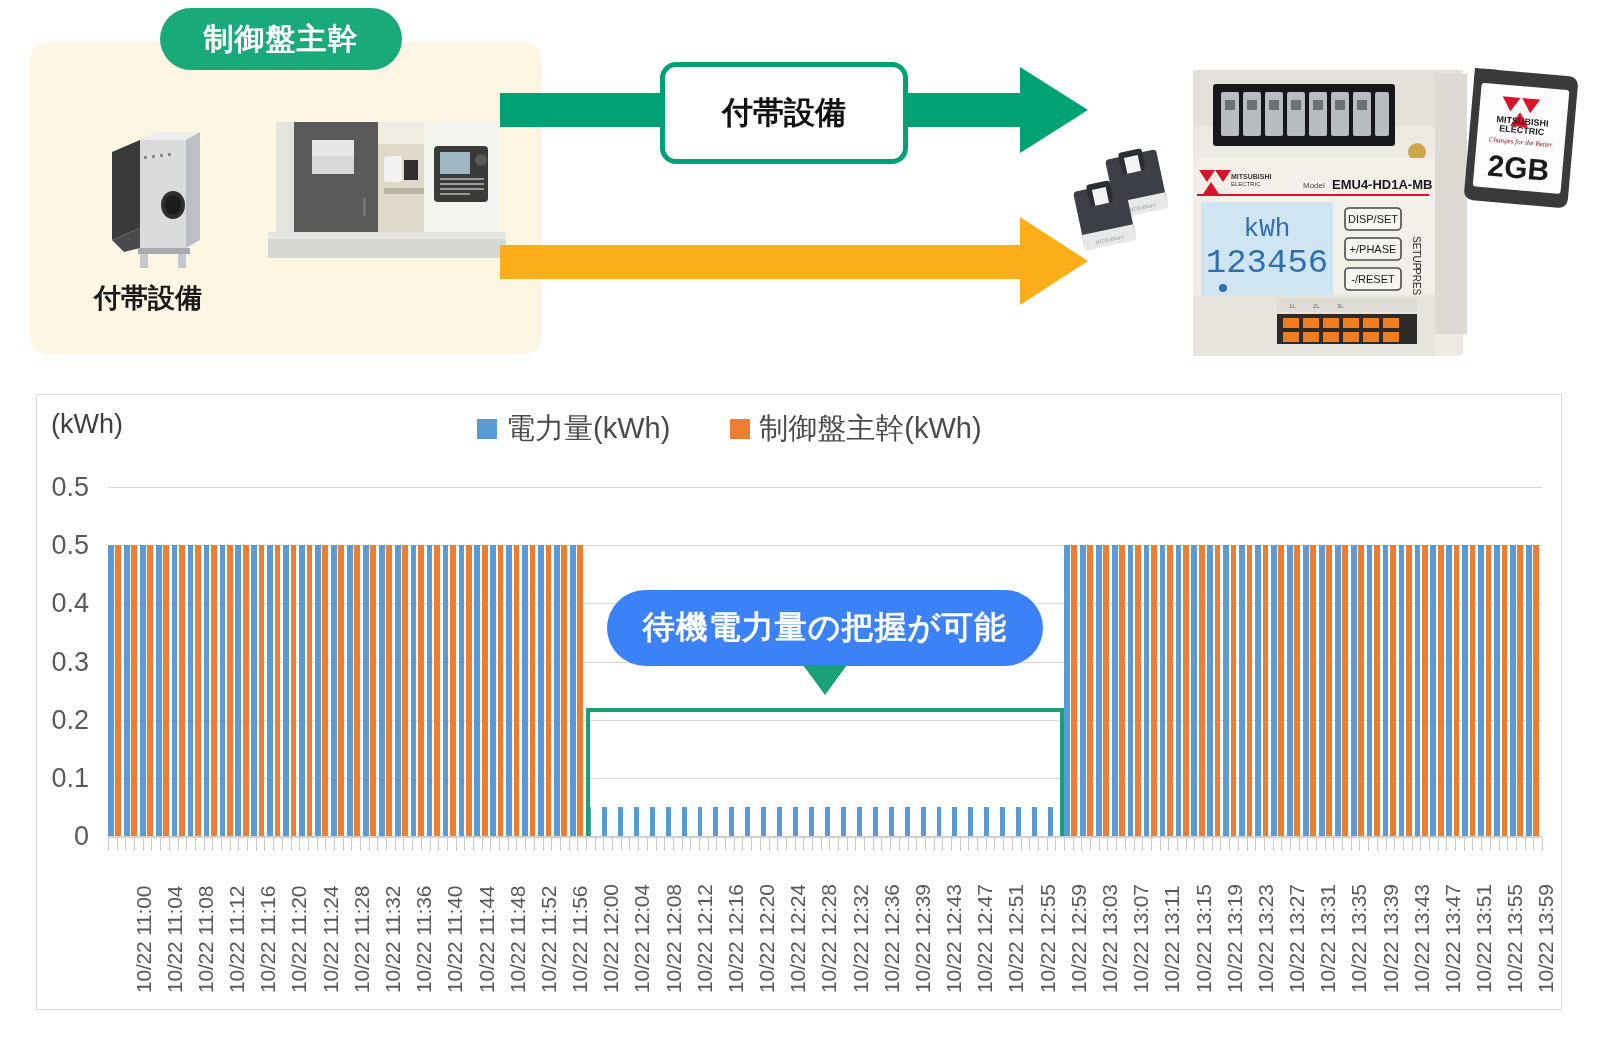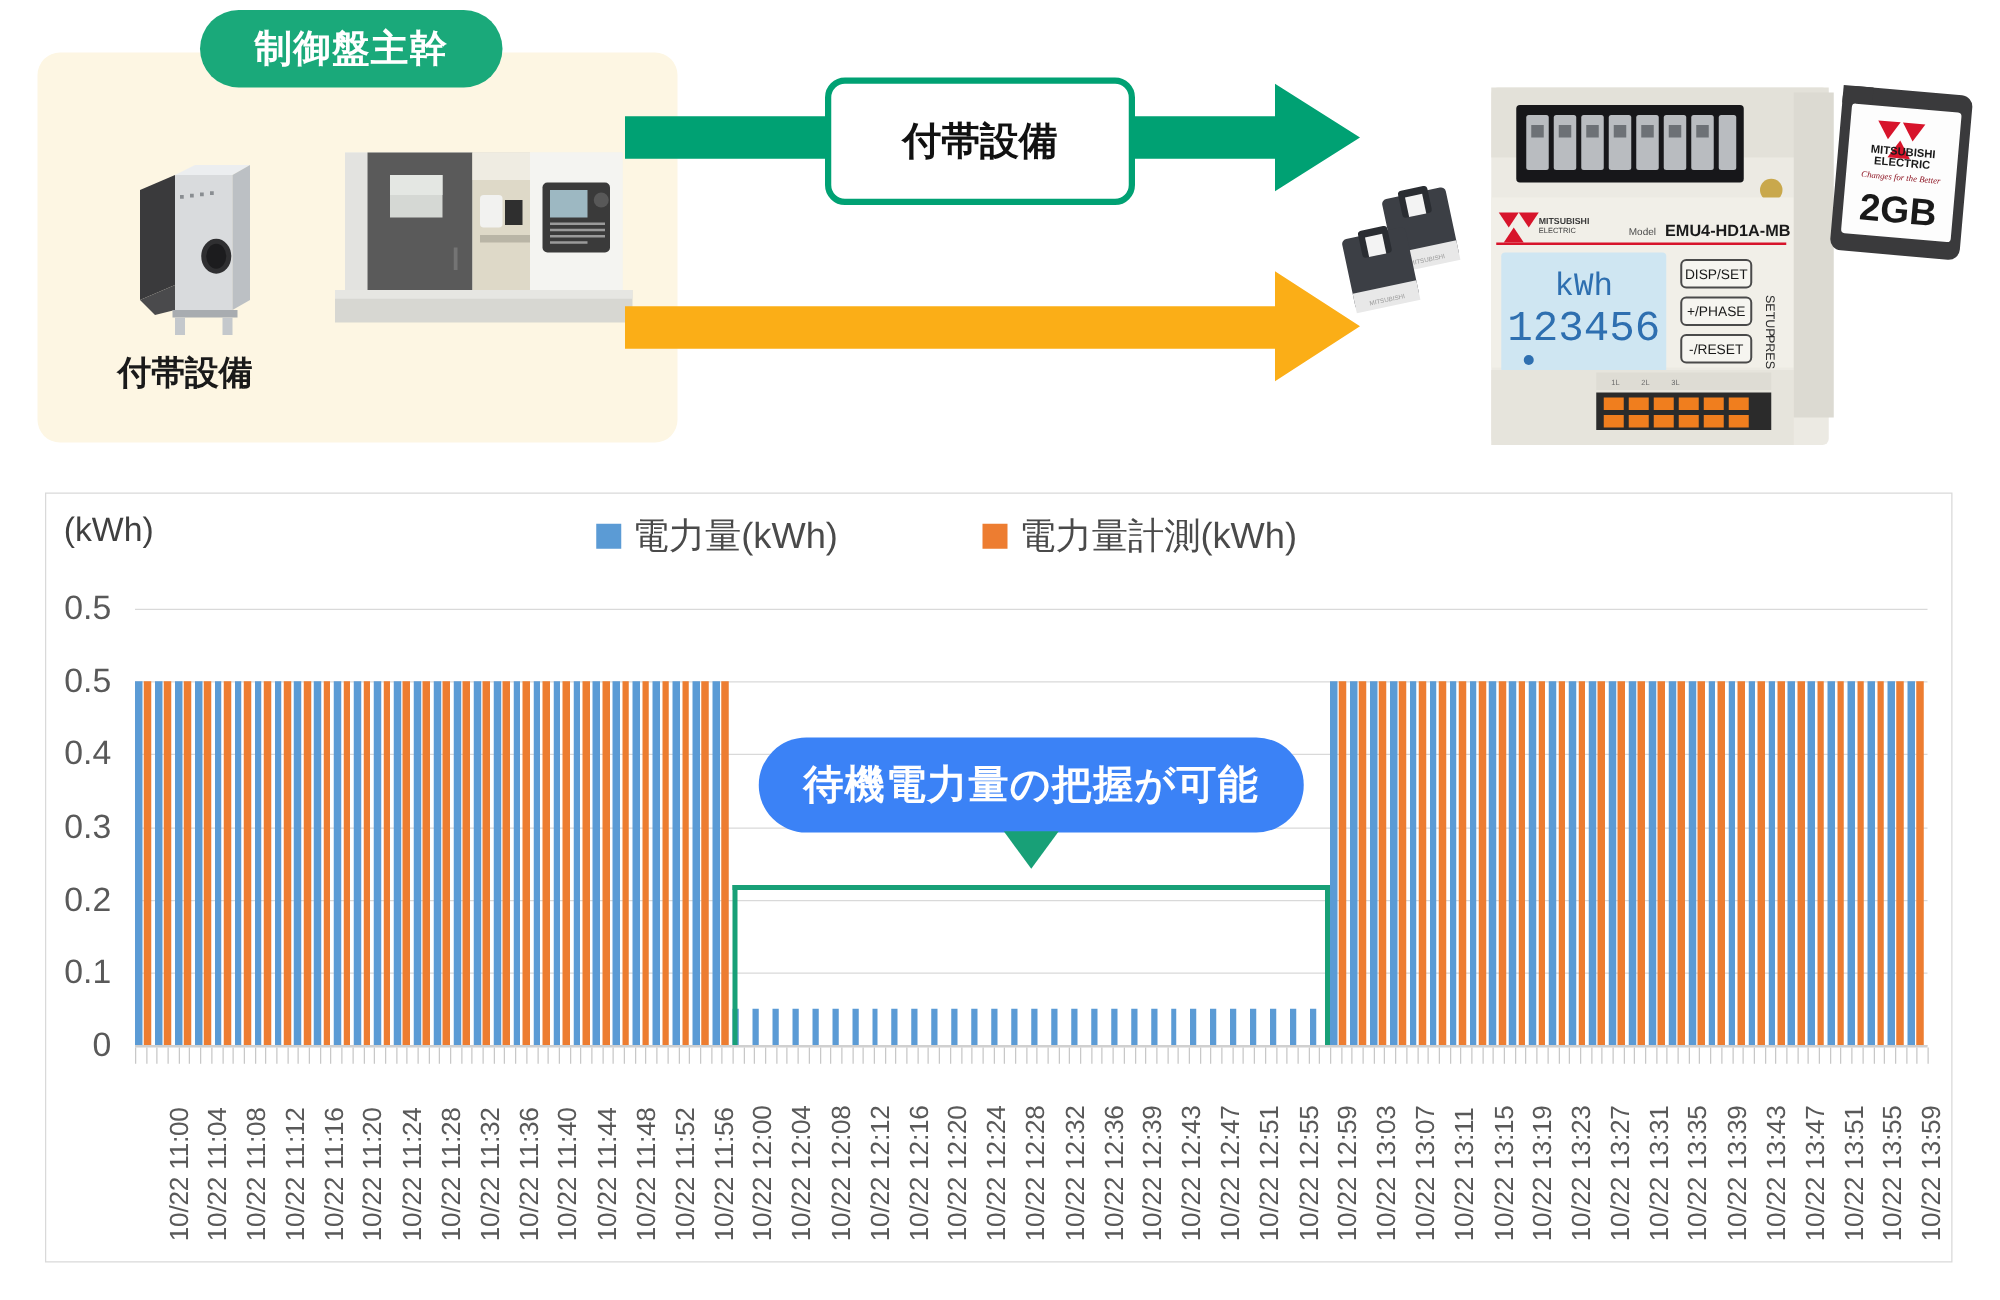--- a/index.html
+++ b/index.html
@@ -53,21 +53,21 @@
 
   
   #chart-card{
     position:absolute;left:36px;top:394px;width:1526px;height:616px;
     border:1px solid #d9d9d9;background:#ffffff;box-sizing:border-box;
   }
   #unit-label{
     position:absolute;left:14px;top:14px;font-size:27px;color:#404040;
   }
   #legend{
-    position:absolute;left:440px;top:14px;display:flex;gap:116px;
+    position:absolute;left:440px;top:14px;display:flex;gap:60px;
     align-items:flex-end;
   }
   .legend-item{display:flex;align-items:center;gap:9px;}
   .legend-swatch{width:20px;height:20px;display:inline-block;}
   .legend-text{font-size:29px;color:#4a4a4a;}
 
   
   #plot{
     position:absolute;left:71px;top:92px;width:1434px;height:349px;
   }
@@ -314,21 +314,21 @@
 
   <div id="unit-label">(kWh)</div>
 
   <div id="legend">
     <div class="legend-item">
       <span class="legend-swatch" style="background:#5b9bd5"></span>
       <span class="legend-text">電力量(kWh)</span>
     </div>
     <div class="legend-item">
       <span class="legend-swatch" style="background:#ed7d31"></span>
-      <span class="legend-text">電力量計測(kWh)</span>
+      <span class="legend-text">制御盤主幹(kWh)</span>
     </div>
   </div>
 
   <div id="ylabels">
       <div class="ytick" style="top: 349px;">0</div>
       <div class="ytick" style="top: 290.833px;">0.1</div>
       <div class="ytick" style="top: 232.667px;">0.2</div>
       <div class="ytick" style="top: 174.5px;">0.3</div>
       <div class="ytick" style="top: 116.333px;">0.4</div>
       <div class="ytick" style="top: 58.1667px;">0.5</div>

